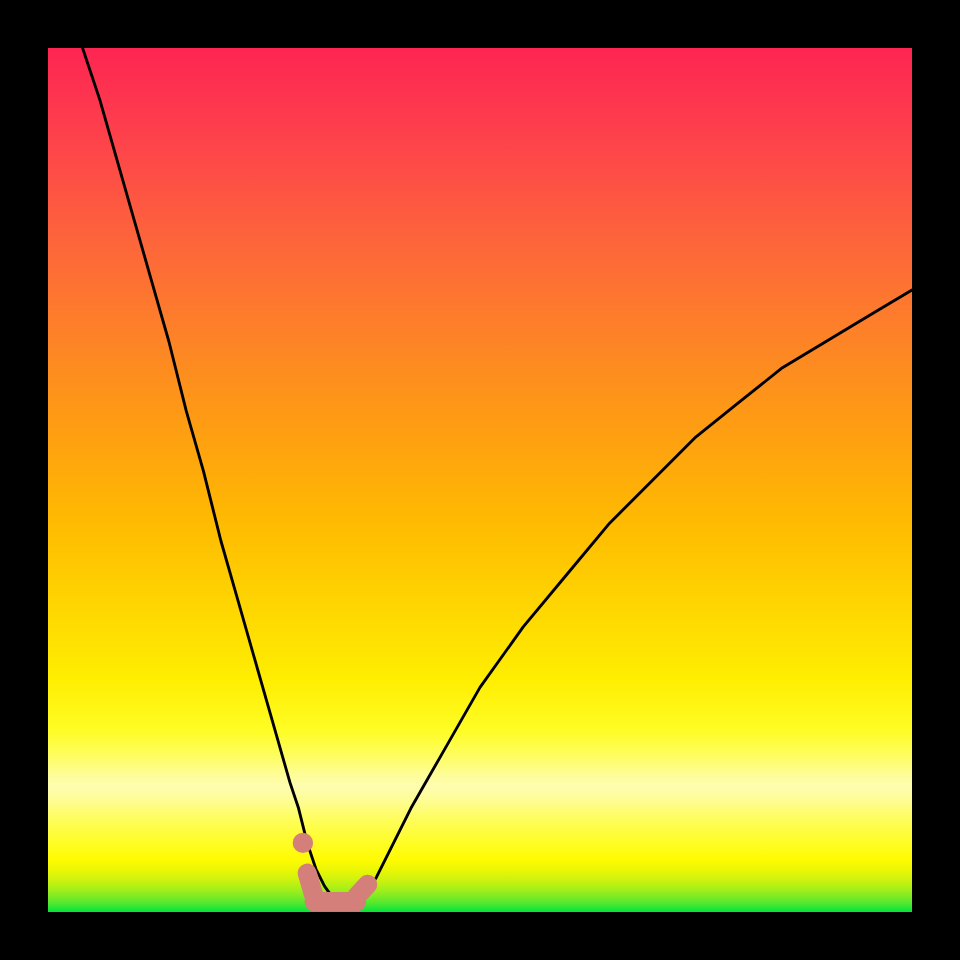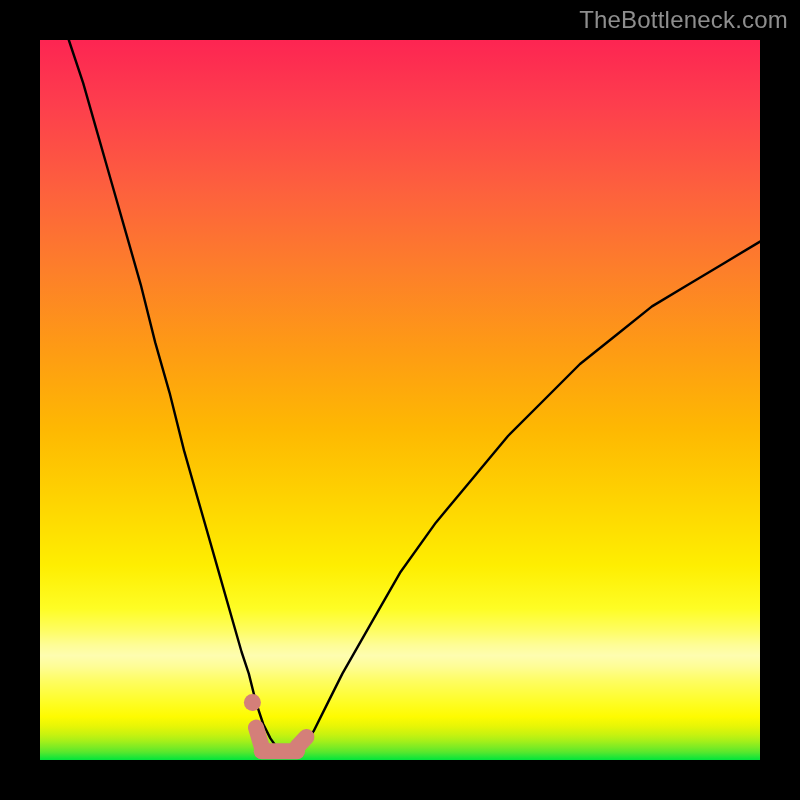--- a/index.html
+++ b/index.html
@@ -71,21 +71,20 @@
     overflow: visible;
   }
 </style>
 </head>
 <body>
 
 <div class="frame">
 
   <div class="plot-bg"></div>
 
-  <div class="attribution">TheBottleneck.com</div>
 
   <svg class="overlay" viewBox="0 0 720 720">
     <path id="curve-path" fill="none" stroke="#000000" stroke-width="2.4" stroke-linecap="round" stroke-linejoin="round" d="M28.80 0.00 L43.20 43.20 L57.60 93.60 L72.00 144.00 L86.40 194.40 L100.80 244.80 L115.20 302.40 L129.60 352.80 L144.00 410.40 L158.40 460.80 L172.80 511.20 L187.20 561.60 L201.60 612.00 L208.80 633.60 L216.00 662.40 L223.20 684.00 L230.40 698.40 L237.60 708.48 L241.20 711.36 L244.80 711.36 L252.00 710.64 L259.20 707.76 L266.40 702.00 L273.60 691.20 L288.00 662.40 L302.40 633.60 L331.20 583.20 L360.00 532.80 L396.00 482.40 L432.00 439.20 L468.00 396.00 L504.00 360.00 L540.00 324.00 L576.00 295.20 L612.00 266.40 L648.00 244.80 L684.00 223.20 L720.00 201.60"></path>
     <g id="markers">
         <circle cx="212.39999999999998" cy="662.4" r="8.5" fill="#d47f79"></circle>
         <line x1="216" y1="687.6" x2="221.76" y2="707.04" stroke="#d47f79" stroke-width="16" stroke-linecap="round"></line>
         <line x1="221.76" y1="711.36" x2="257.04" y2="711.36" stroke="#d47f79" stroke-width="16" stroke-linecap="round"></line>
         <line x1="257.04" y1="707.04" x2="266.4" y2="696.96" stroke="#d47f79" stroke-width="16" stroke-linecap="round"></line>
       </g>
   </svg>

